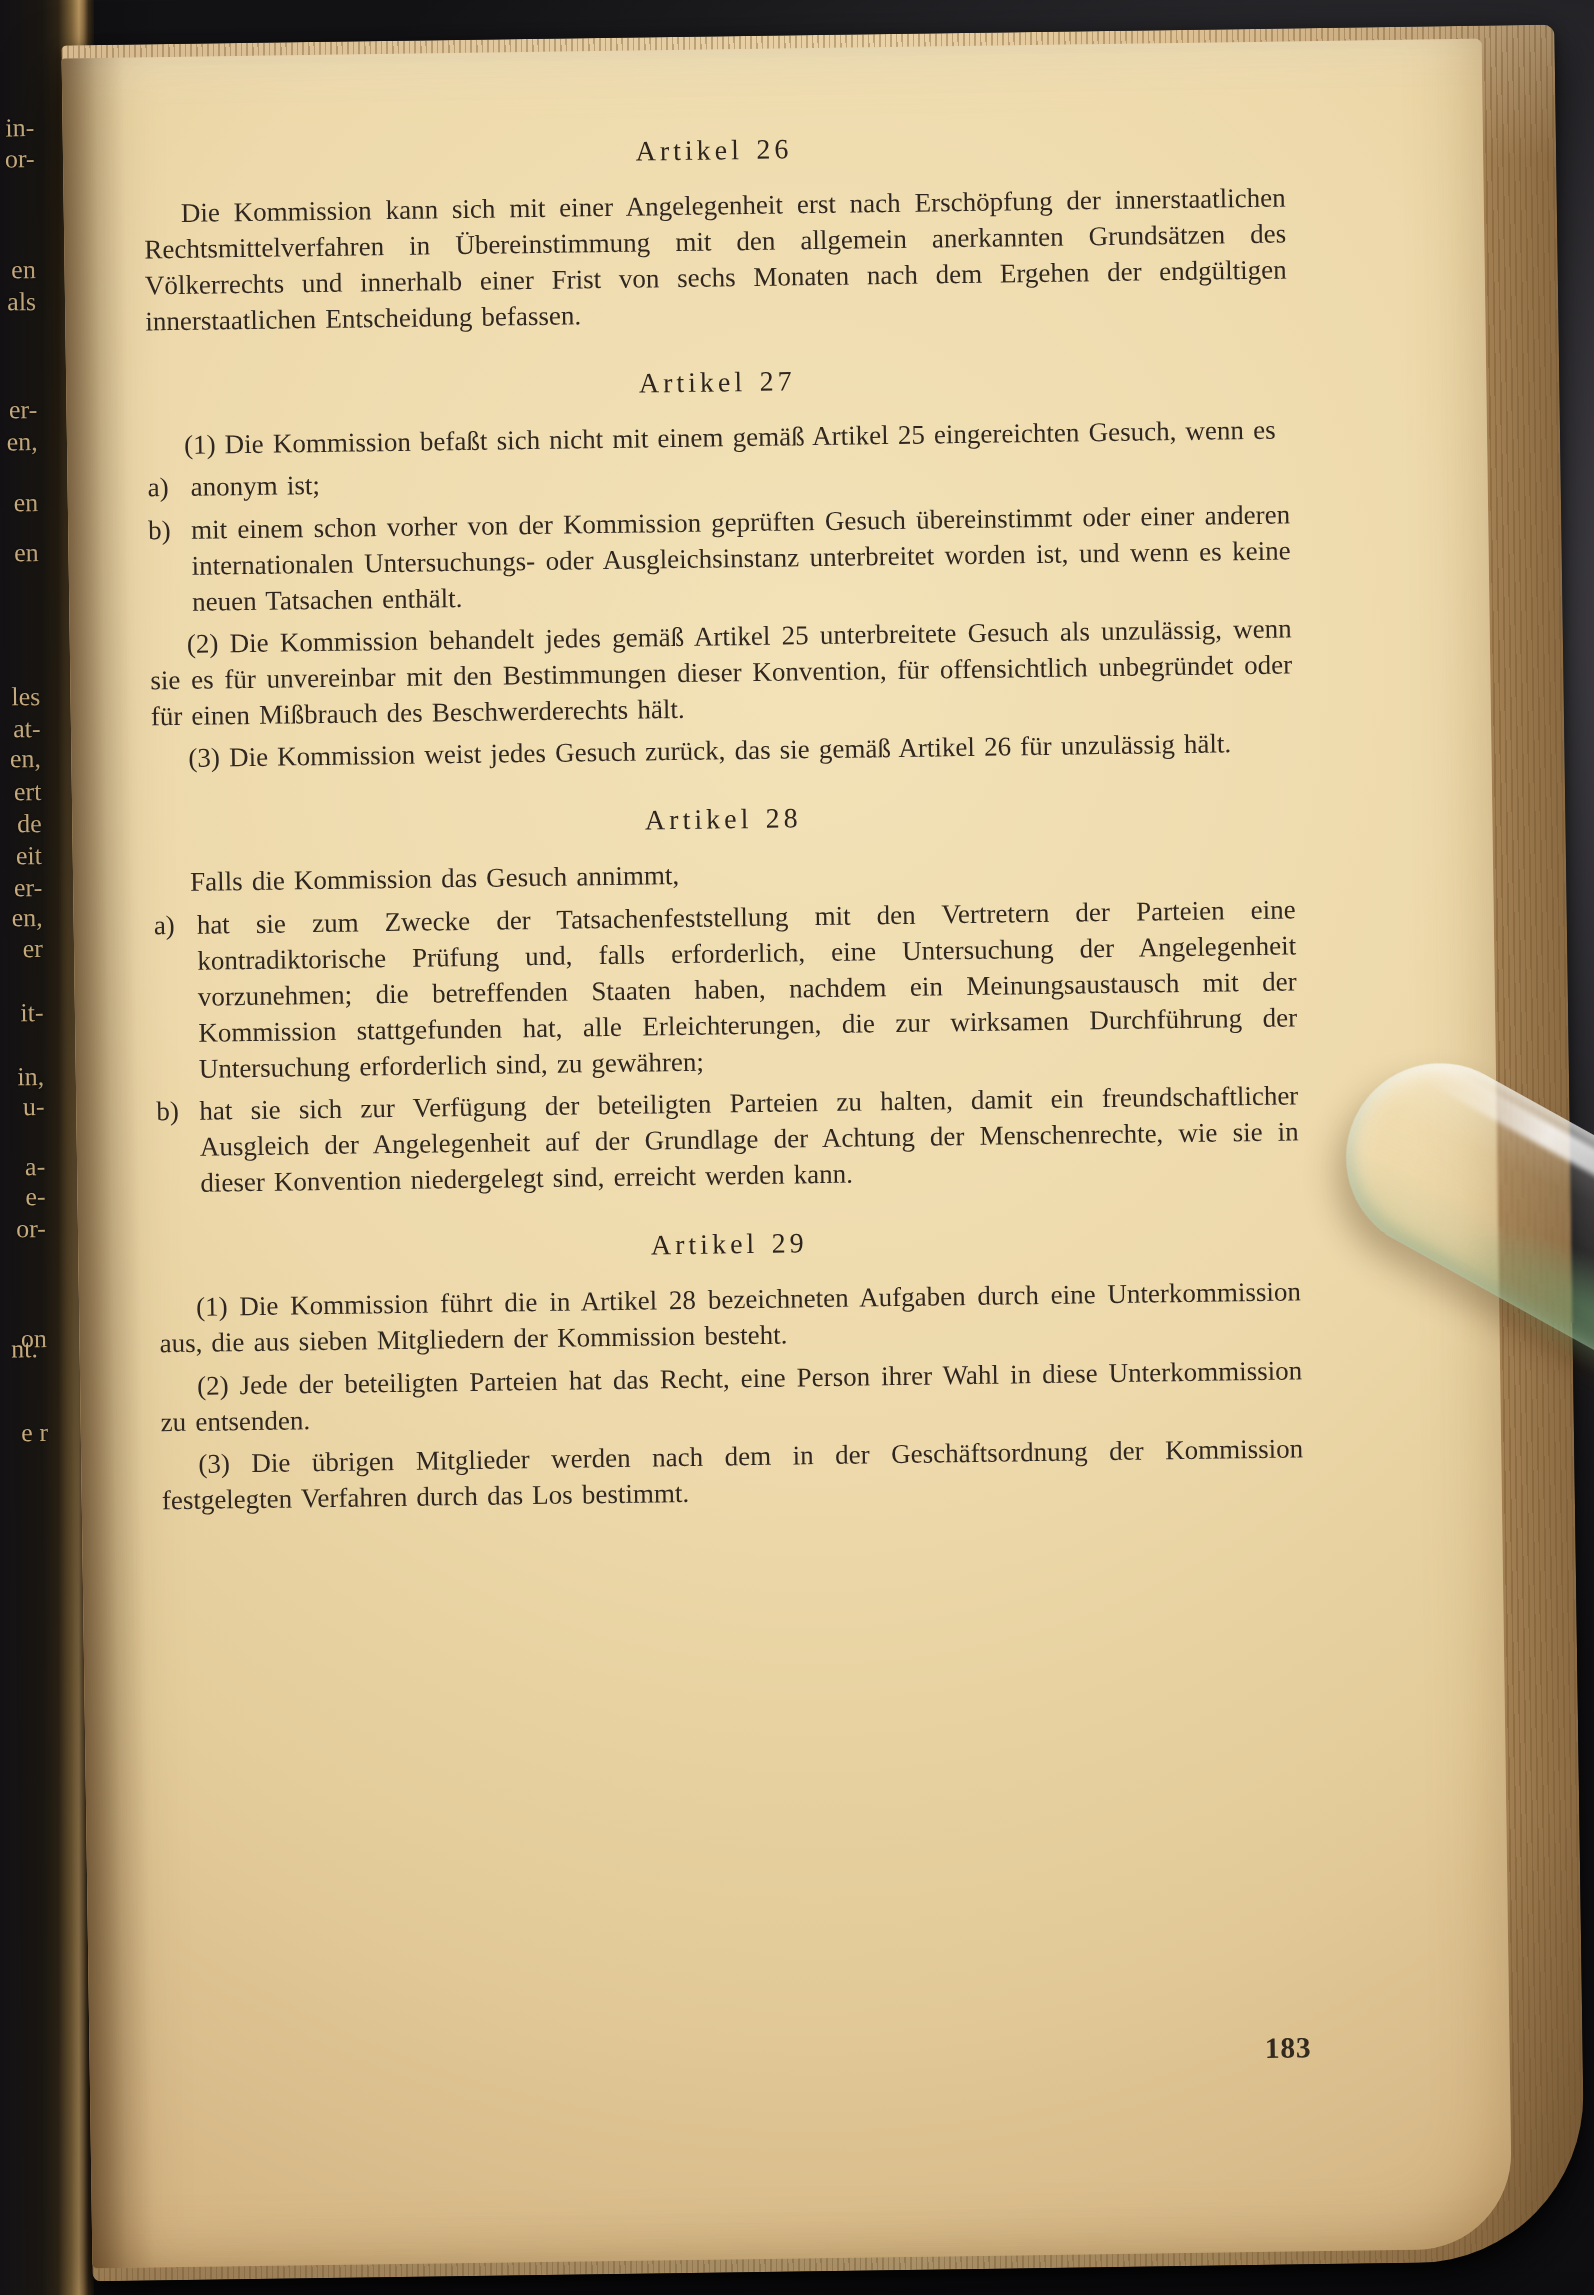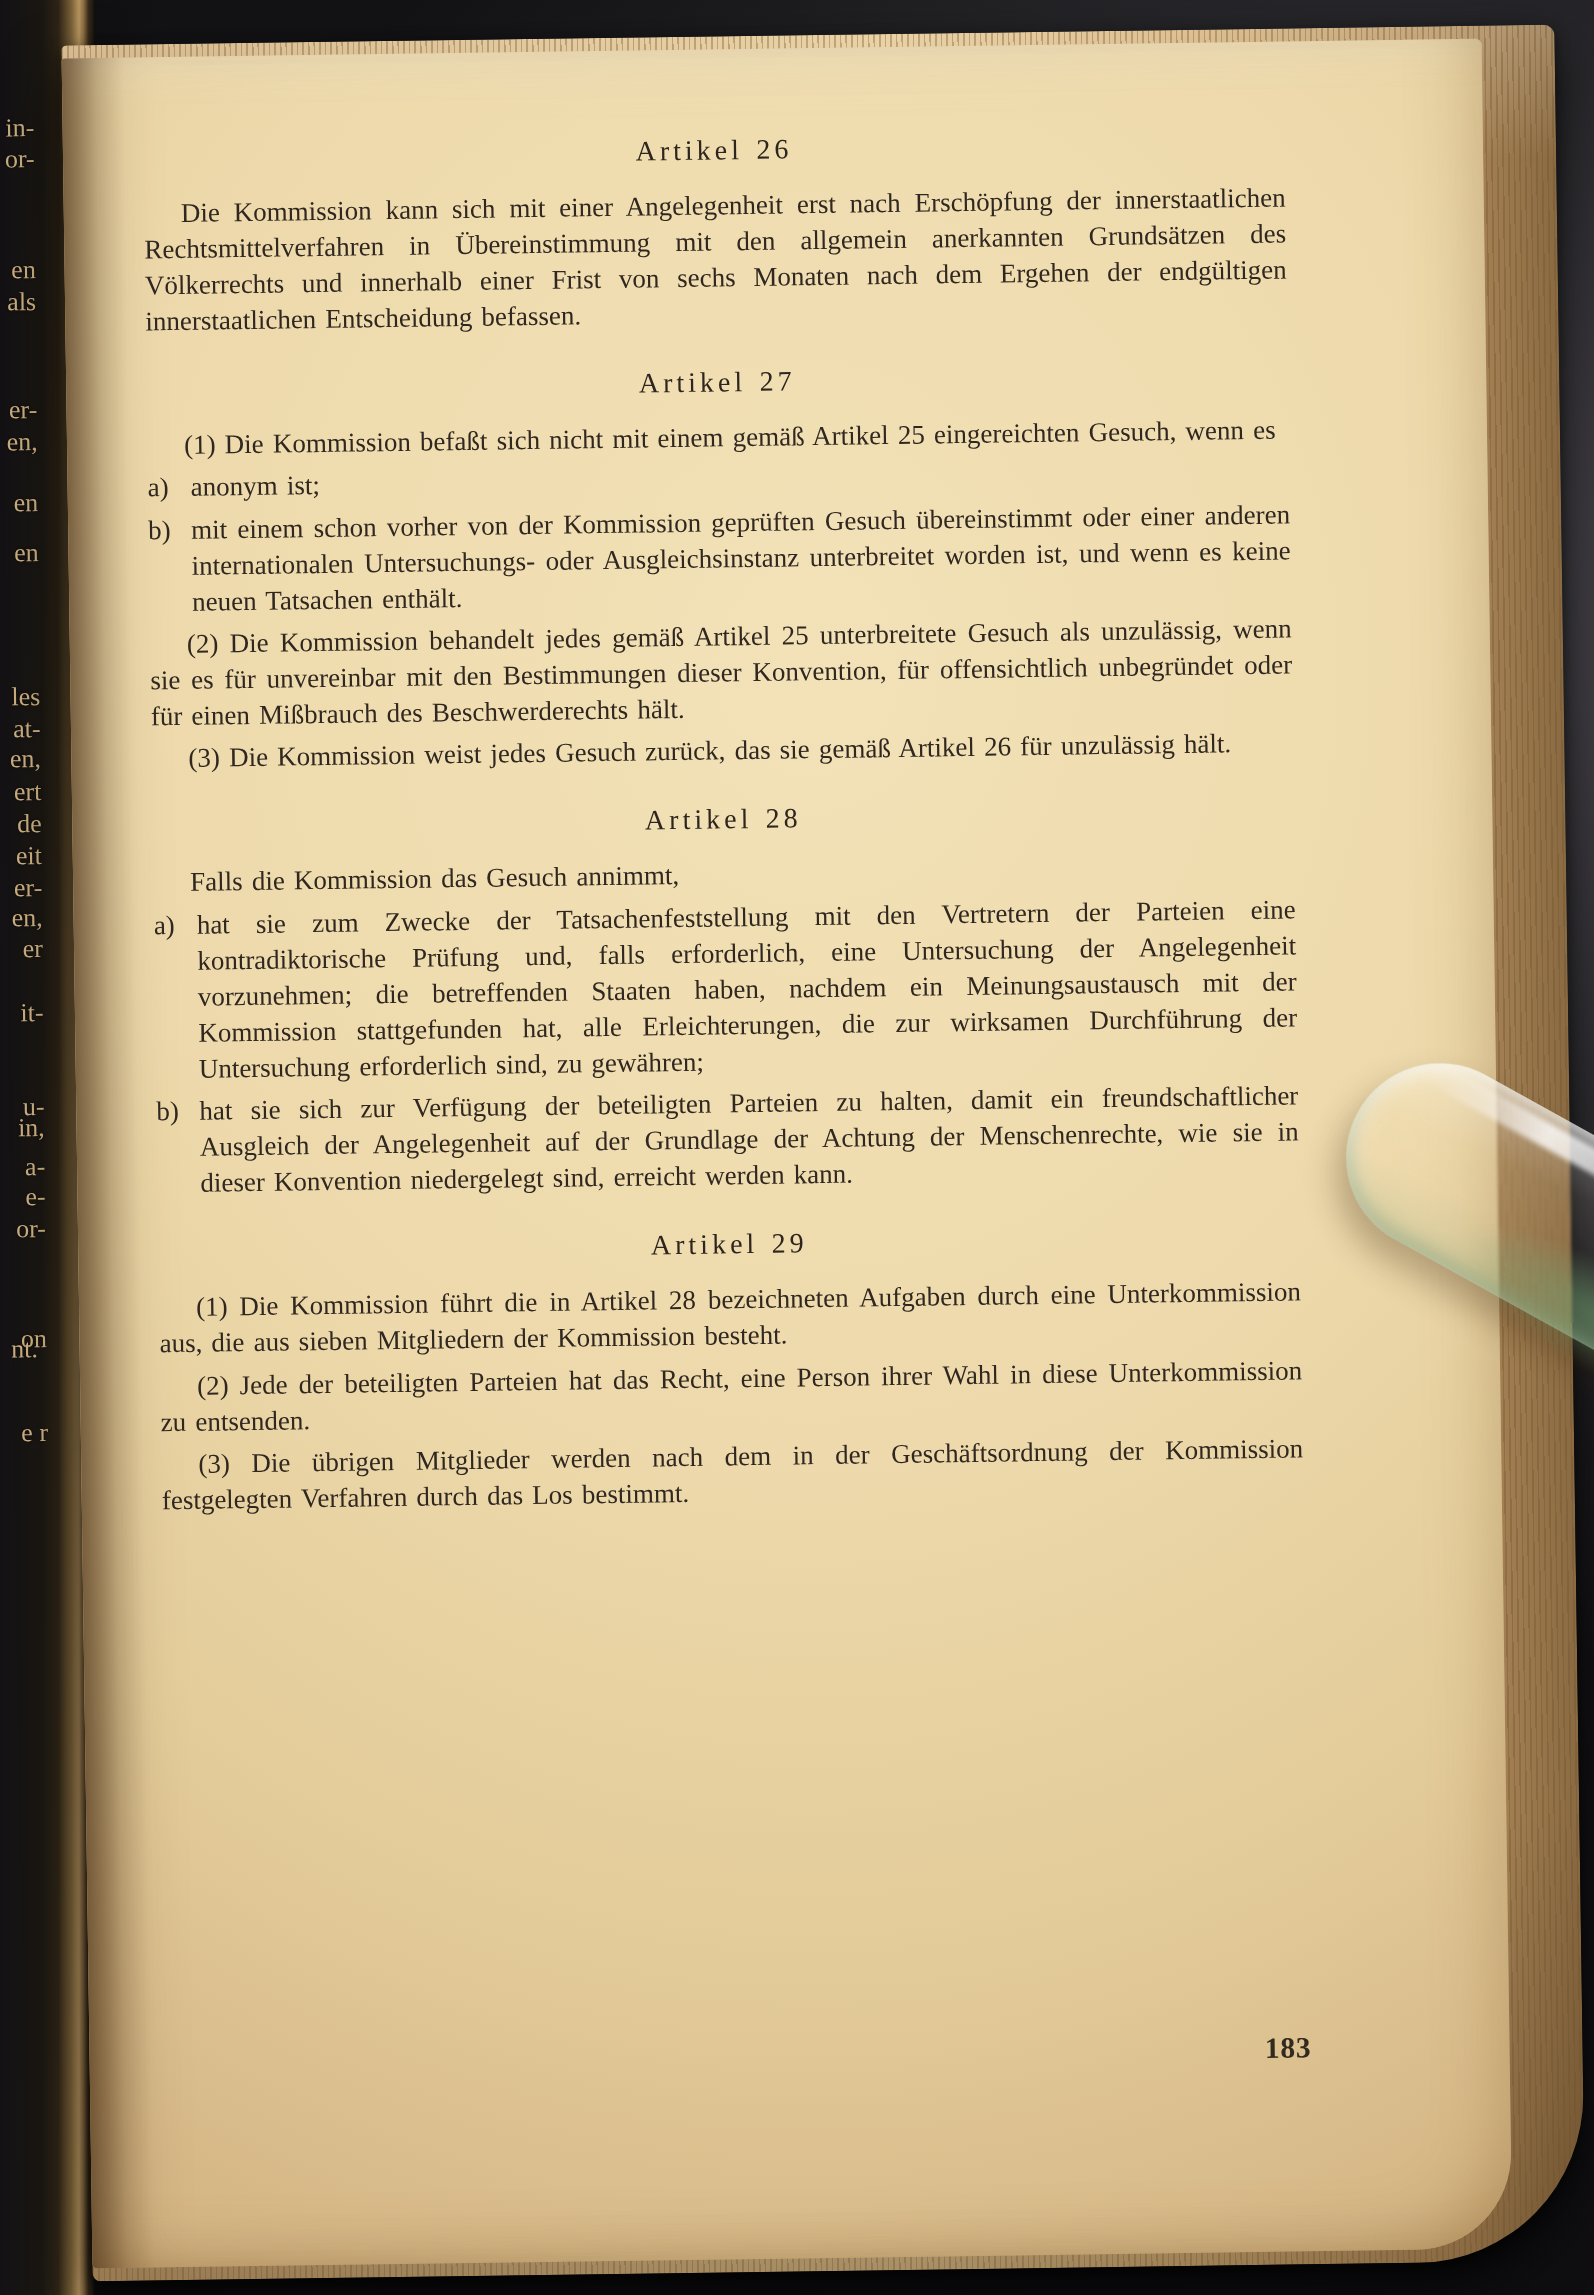--- a/index.html
+++ b/index.html
@@ -132,21 +132,21 @@
         <span class="fragment" style="top: 682px;">les</span>
         <span class="fragment" style="top: 714px;">at-</span>
         <span class="fragment" style="top: 744px;">en,</span>
         <span class="fragment" style="top: 777px;">ert</span>
         <span class="fragment" style="top: 809px;">de</span>
         <span class="fragment" style="top: 841px;">eit</span>
         <span class="fragment" style="top: 873px;">er-</span>
         <span class="fragment" style="top: 903px;">en,</span>
         <span class="fragment" style="top: 934px;">er</span>
         <span class="fragment" style="top: 998px;">it-</span>
-        <span class="fragment" style="top: 1113px;">in,</span>
+        <span class="fragment" style="top: 1062px;">in,</span>
         <span class="fragment" style="top: 1092px;">u-</span>
         <span class="fragment" style="top: 1152px;">a-</span>
         <span class="fragment" style="top: 1182px;">e-</span>
         <span class="fragment" style="top: 1214px;">or-</span>
         <span class="fragment" style="top: 1324px;">on</span>
         <span class="fragment" style="top: 1334px; text-align: center;">nt.</span>
         <span class="fragment" style="top: 1418px;">e r</span>
       </div>
   </div>
 

